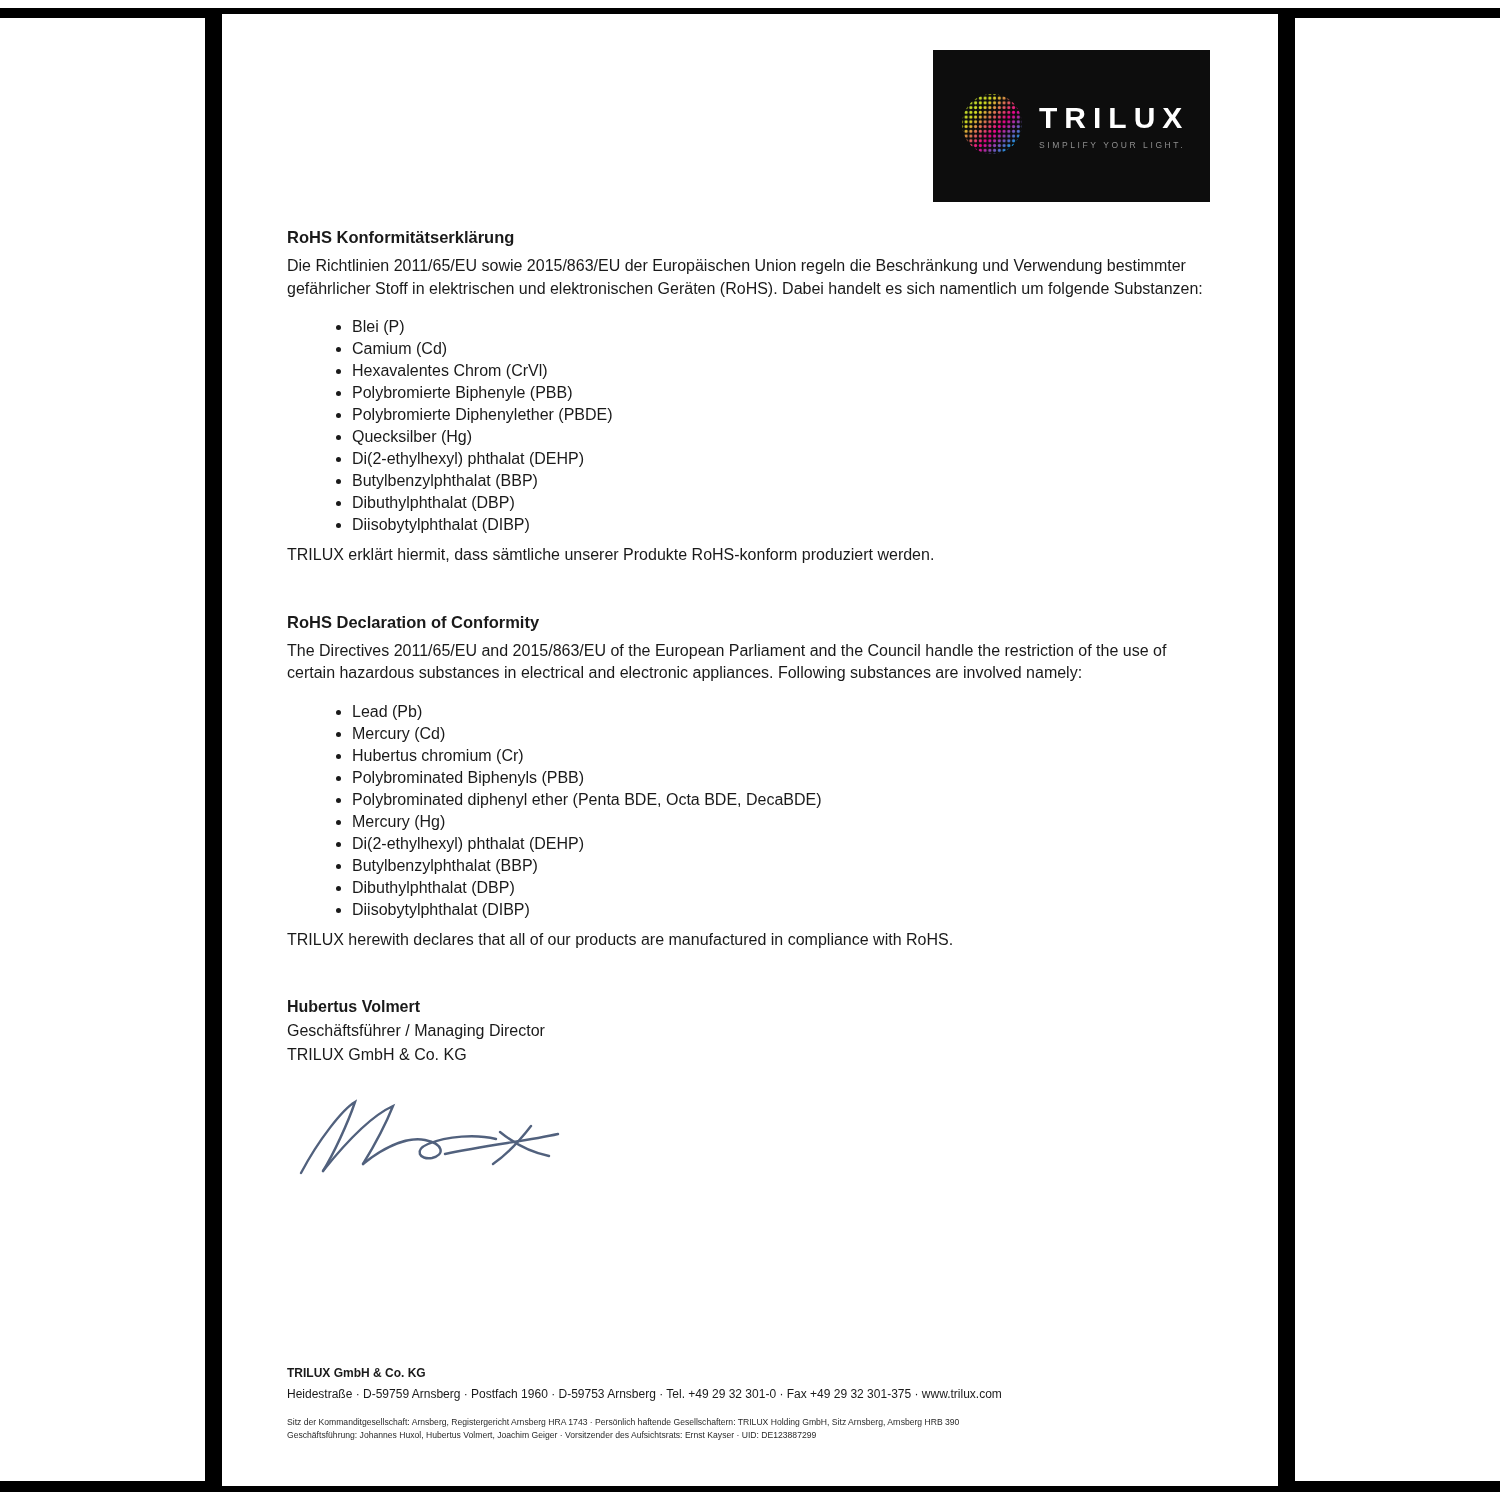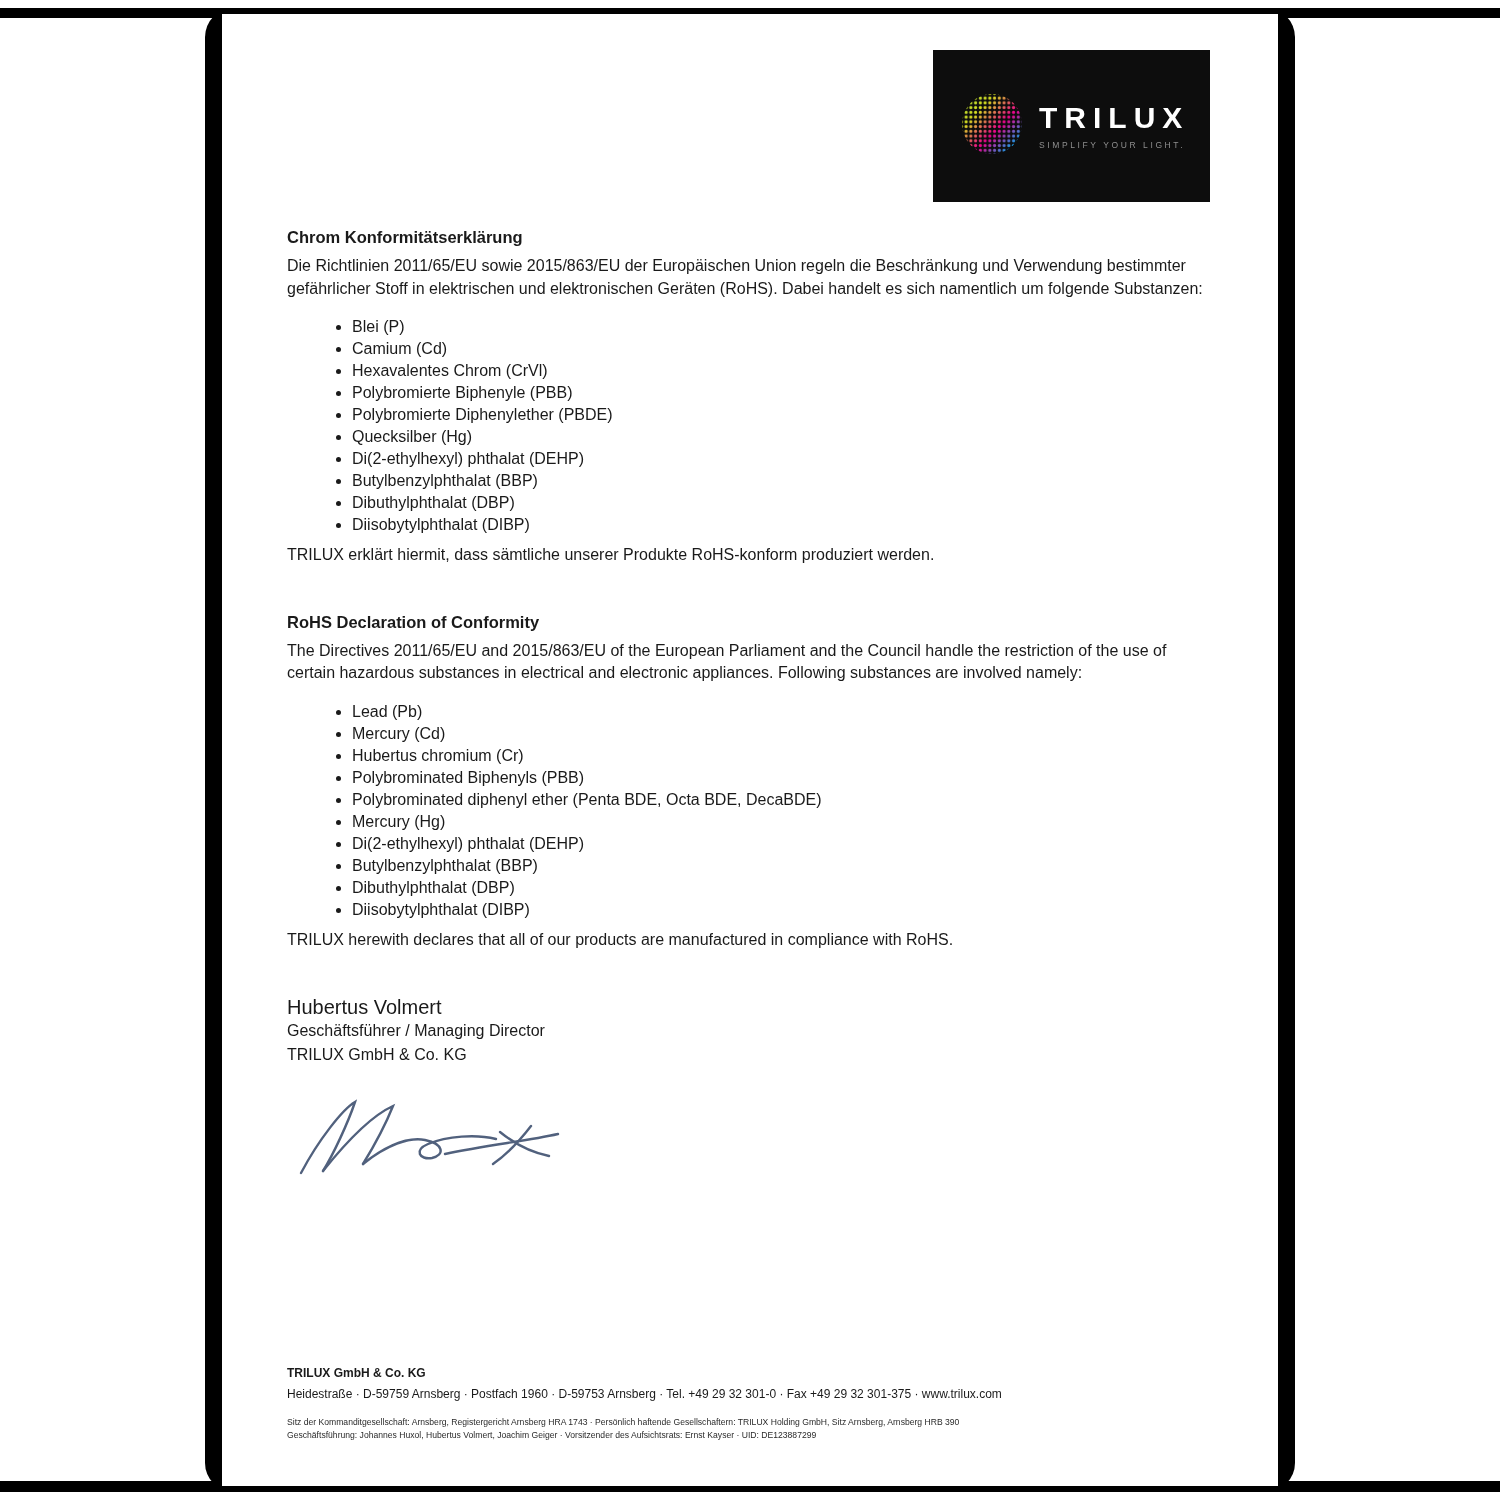--- a/index.html
+++ b/index.html
@@ -3,21 +3,21 @@
 <meta charset="utf-8">
 <style>
   * { margin:0; padding:0; box-sizing:border-box; }
   html,body { width:1500px; height:1500px; background:#ffffff; }
   body { font-family:"Liberation Sans", sans-serif; color:#1a1a1a; position:relative; }
 
   .scan-bar { position:absolute; left:0; width:1500px; background:#000; }
   .scan-bar.top { top:8px; height:10px; }
   .scan-bar.bottom { top:1481px; height:11px; }
 
-  .frame { position:absolute; left:205px; top:8px; width:1090px; height:1484px; background:#000;border-radius:29px; }
+  .frame { position:absolute; left:205px; top:8px; width:1090px; height:1484px; background:#000; }
   .page  { position:absolute; left:17px; top:6px; width:1056px; height:1472px; background:#fff; }
 
   .content { position:absolute; left:65px; top:0; width:923px; }
 
   
   .logo-box { margin-top:36px; margin-left:auto; width:277px; height:152px;
               background:var(--logo-bg,#0d0d0d); display:flex; align-items:center;
               padding-left:26px; gap:14px; }
   .logo-text { display:flex; flex-direction:column; }
   .logo-brand { color:#fff; font-weight:bold; font-size:30px; letter-spacing:7px; line-height:1; }
@@ -30,21 +30,21 @@
   .h-en { margin-top:46px; }
 
   p.doc-par { font-size:16px; line-height:22.5px; margin-top:8px; }
 
   ul.doc-list { margin-top:16px; padding-left:65px; list-style:disc; }
   ul.doc-list li { font-size:16px; line-height:22px; }
 
   .closing { margin-top:17px; }
 
   .signatory { margin-top:44px; font-size:16px; line-height:24px; }
-  .signatory .name { font-weight:normal; font-size:20px;margin-top:11px; }
+  .signatory .name { font-weight:bold; font-size:16px;margin-top:11px; }
 
   .signature-wrap { margin-top:26px; margin-left:8px; }
 
   .footer { position:absolute; left:65px; top:1352px; width:925px; }
   .footer .f-company { font-size:12px; font-weight:bold; }
   .footer .f-address { font-size:12px; margin-top:7px; }
   .footer .f-legal { font-size:8.6px; color:#2a2a2a; margin-top:15px; line-height:13px; }
   .footer .f-legal div { white-space:nowrap; }
 </style>
 </head>
@@ -79,21 +79,21 @@
             <rect width="64" height="64" fill="url(#sphereGrad)" mask="url(#dotMask)"></rect>
           </svg>
         </span>
         <span class="logo-text">
           <span class="logo-brand">TRILUX</span>
           <span class="logo-tagline">SIMPLIFY YOUR LIGHT.</span>
         </span>
       </div>
 
 
-      <h2 class="doc-heading h-de">Chrom Konformitätserklärung</h2>
+      <h2 class="doc-heading h-de">RoHS Konformitätserklärung</h2>
 
       <p class="doc-par">Die Richtlinien 2011/65/EU sowie 2015/863/EU der Europäischen Union regeln die Beschränkung und Verwendung bestimmter gefährlicher Stoff in elektrischen und elektronischen Geräten (RoHS). Dabei handelt es sich namentlich um folgende Substanzen:</p>
 
       <ul class="doc-list">
         <li>Blei (P)</li>
         <li>Camium (Cd)</li>
         <li>Hexavalentes Chrom (CrVl)</li>
         <li>Polybromierte Biphenyle (PBB)</li>
         <li>Polybromierte Diphenylether (PBDE)</li>
         <li>Quecksilber (Hg)</li>

